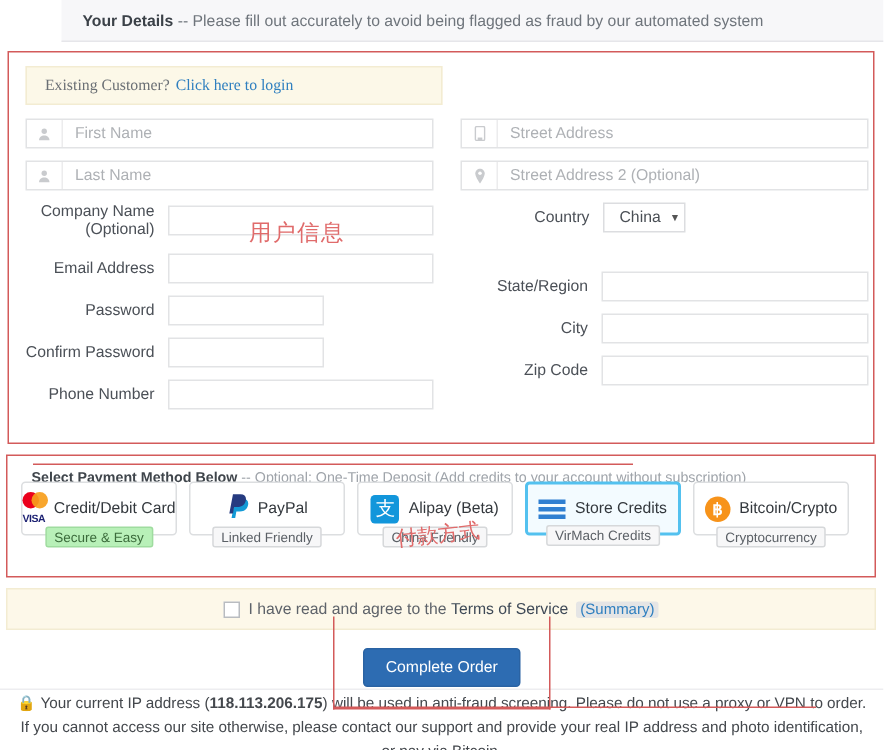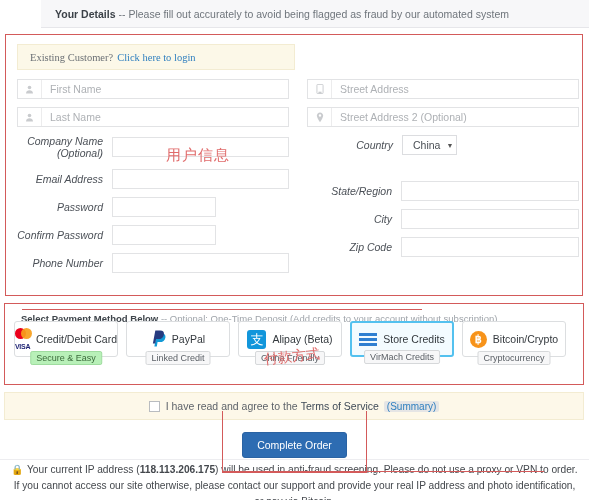--- a/index.html
+++ b/index.html
@@ -96,21 +96,21 @@
   .icon-field .ph{
     padding-left:8px;color:#aeb1b5;font-size:10.5px;
   }
 
   .row{
     display:flex;align-items:center;
     margin-bottom:8px;
   }
   .row .lbl{
     width:86px;text-align:right;padding-right:9px;
-    color:#4b5057;font-size:10.5px;line-height:12px;font-style:italic;
+    color:#4b5057;font-size:10.5px;line-height:12px;
   }
   .row .lbl .sub{display:block;}
   .row .inp{
     height:20px;border:1px solid #e2e3e5;background:#fff;box-sizing:border-box;
   }
   .w-wide{width:177px;}
   .w-mid{width:104px;}
   .w-right{width:178px;}
 
   .selectbox{
@@ -357,21 +357,21 @@
       </div>
 
       <div class="pcard">
         <span>
           <svg width="15" height="17" viewBox="0 0 16 18">
               <path d="M3.6 17.4h2.6l.8-4.6h2.3c3.4 0 5.6-1.8 6.1-5 .4-2.6-1-4.2-3.9-4.2H6.2L3.6 17.4z" fill="#139ad6"></path>
               <path d="M2 14.2h2.6l.8-4.6h2.3c3.4 0 5.6-1.8 6.1-5C14.2 2 12.8.4 9.9.4H4.6L2 14.2z" fill="#263b80"></path>
             </svg>
         </span>
         <span class="pname">PayPal</span>
-        <span class="pbadge">Linked Credit</span>
+        <span class="pbadge">Linked Friendly</span>
       </div>
 
       <div class="pcard">
         <span class="alipay">支</span>
         <span class="pname">Alipay (Beta)</span>
         <span class="pbadge">China Friendly</span>
       </div>
 
       <div class="pcard sel">
         <span class="storec">

